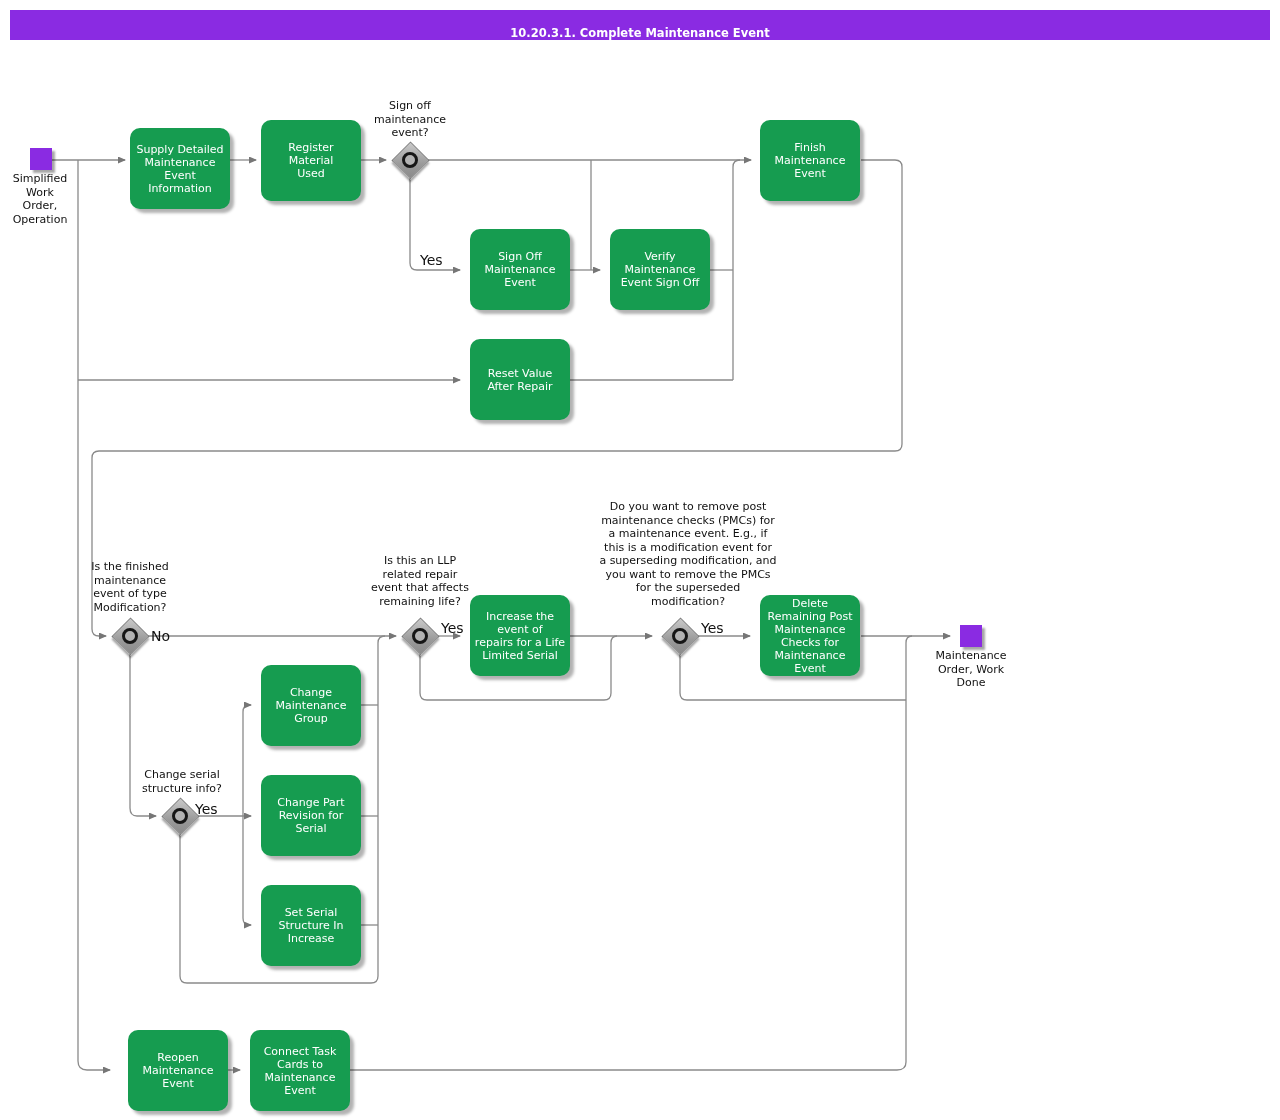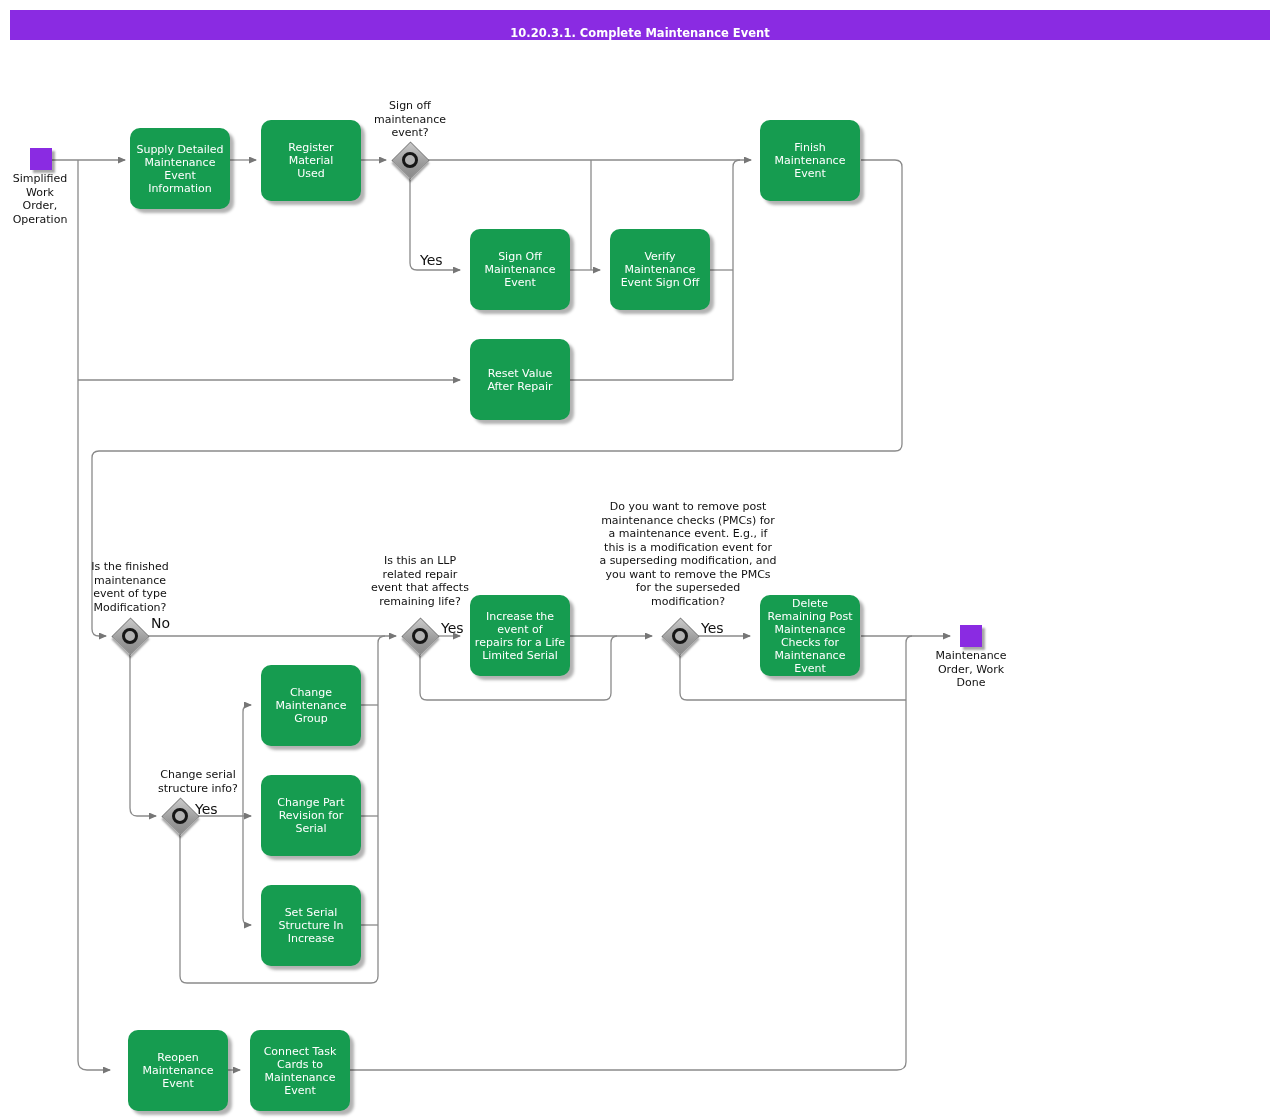--- a/index.html
+++ b/index.html
@@ -180,28 +180,28 @@
 maintenance
 event?</div>
 <div class="lbl" style="left:76px;top:560px;width:108px">Is the finished
 maintenance
 event of type
 Modification?</div>
 <div class="lbl" style="left:364px;top:554px;width:112px">Is this an LLP
 related repair
 event that affects
 remaining life?</div>
-<div class="lbl" style="left:144px;top:768px;width:108px">Change serial
+<div class="lbl" style="left:128px;top:768px;width:108px">Change serial
 structure info?</div>
 <div class="lbl" style="left:588px;top:500px;width:200px">Do you want to remove post
 maintenance checks (PMCs) for
 a maintenance event. E.g., if
 this is a modification event for
 a superseding modification, and
 you want to remove the PMCs
 for the superseded
 modification?</div>
 
 <div class="branch" style="left:420px;top:252px">Yes</div>
-<div class="branch" style="left:151px;top:615px">No</div>
+<div class="branch" style="left:151px;top:628px">No</div>
 <div class="branch" style="left:441px;top:620px">Yes</div>
 <div class="branch" style="left:195px;top:801px">Yes</div>
 <div class="branch" style="left:701px;top:620px">Yes</div>
 
 </body></html>

